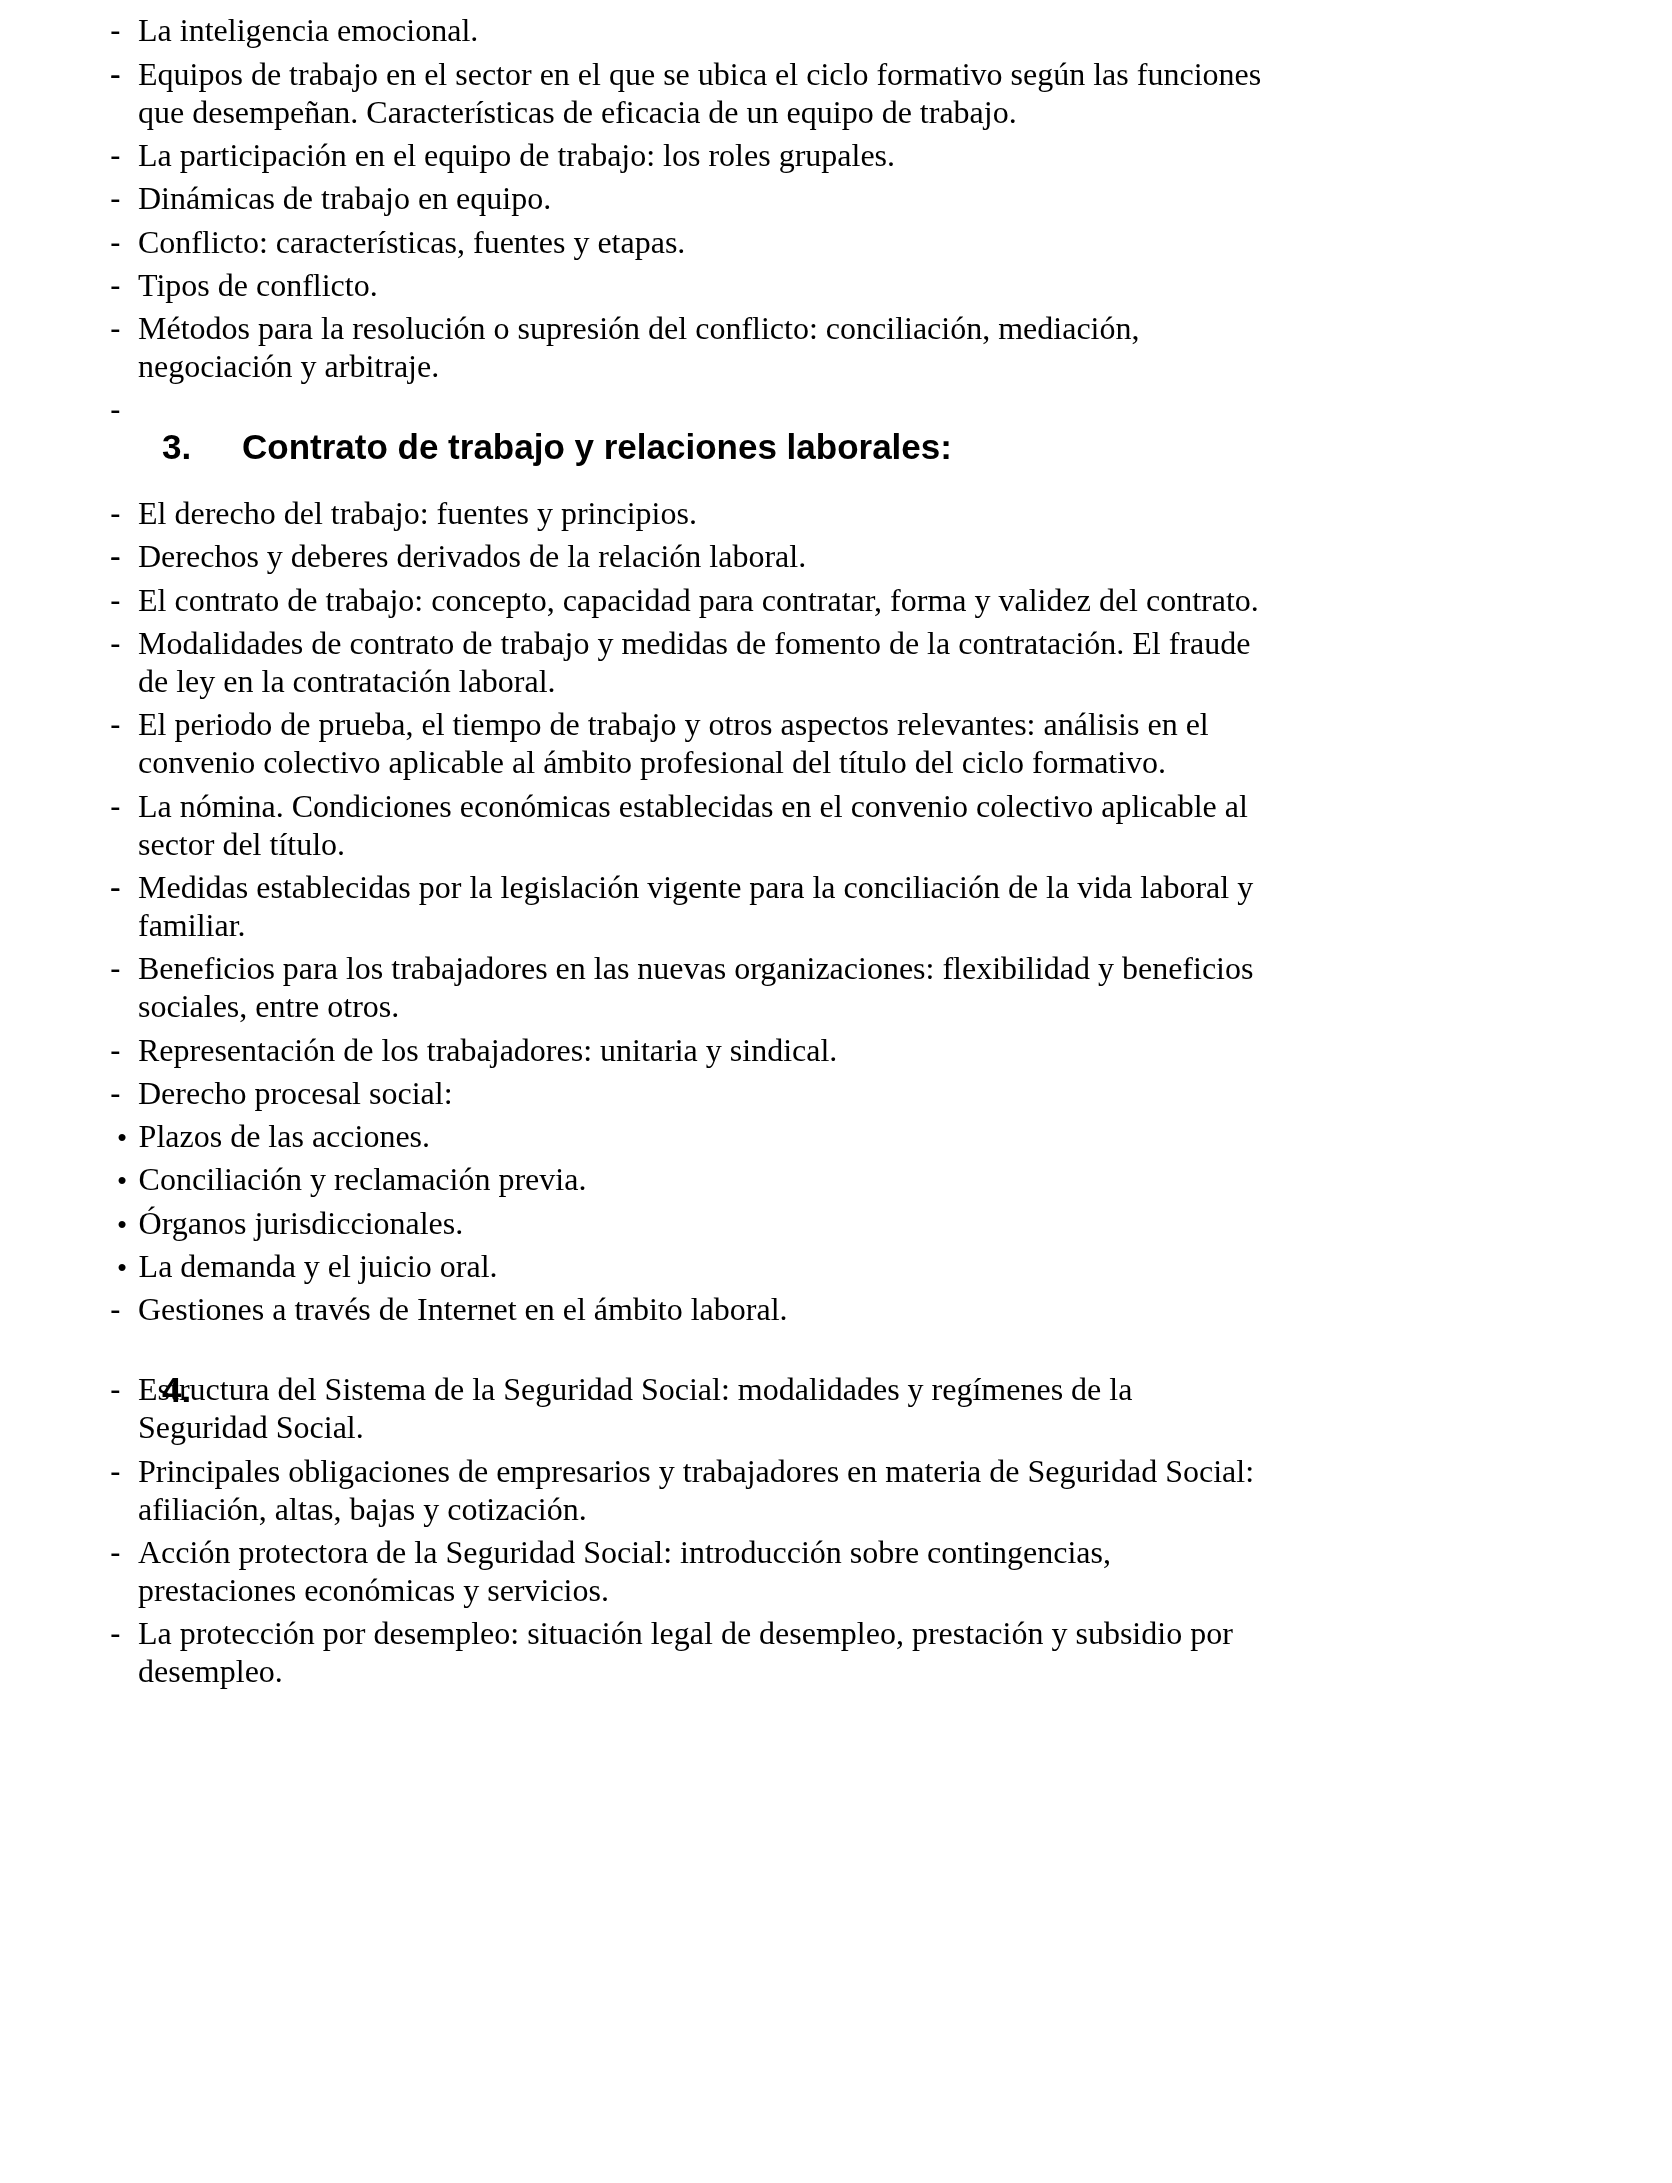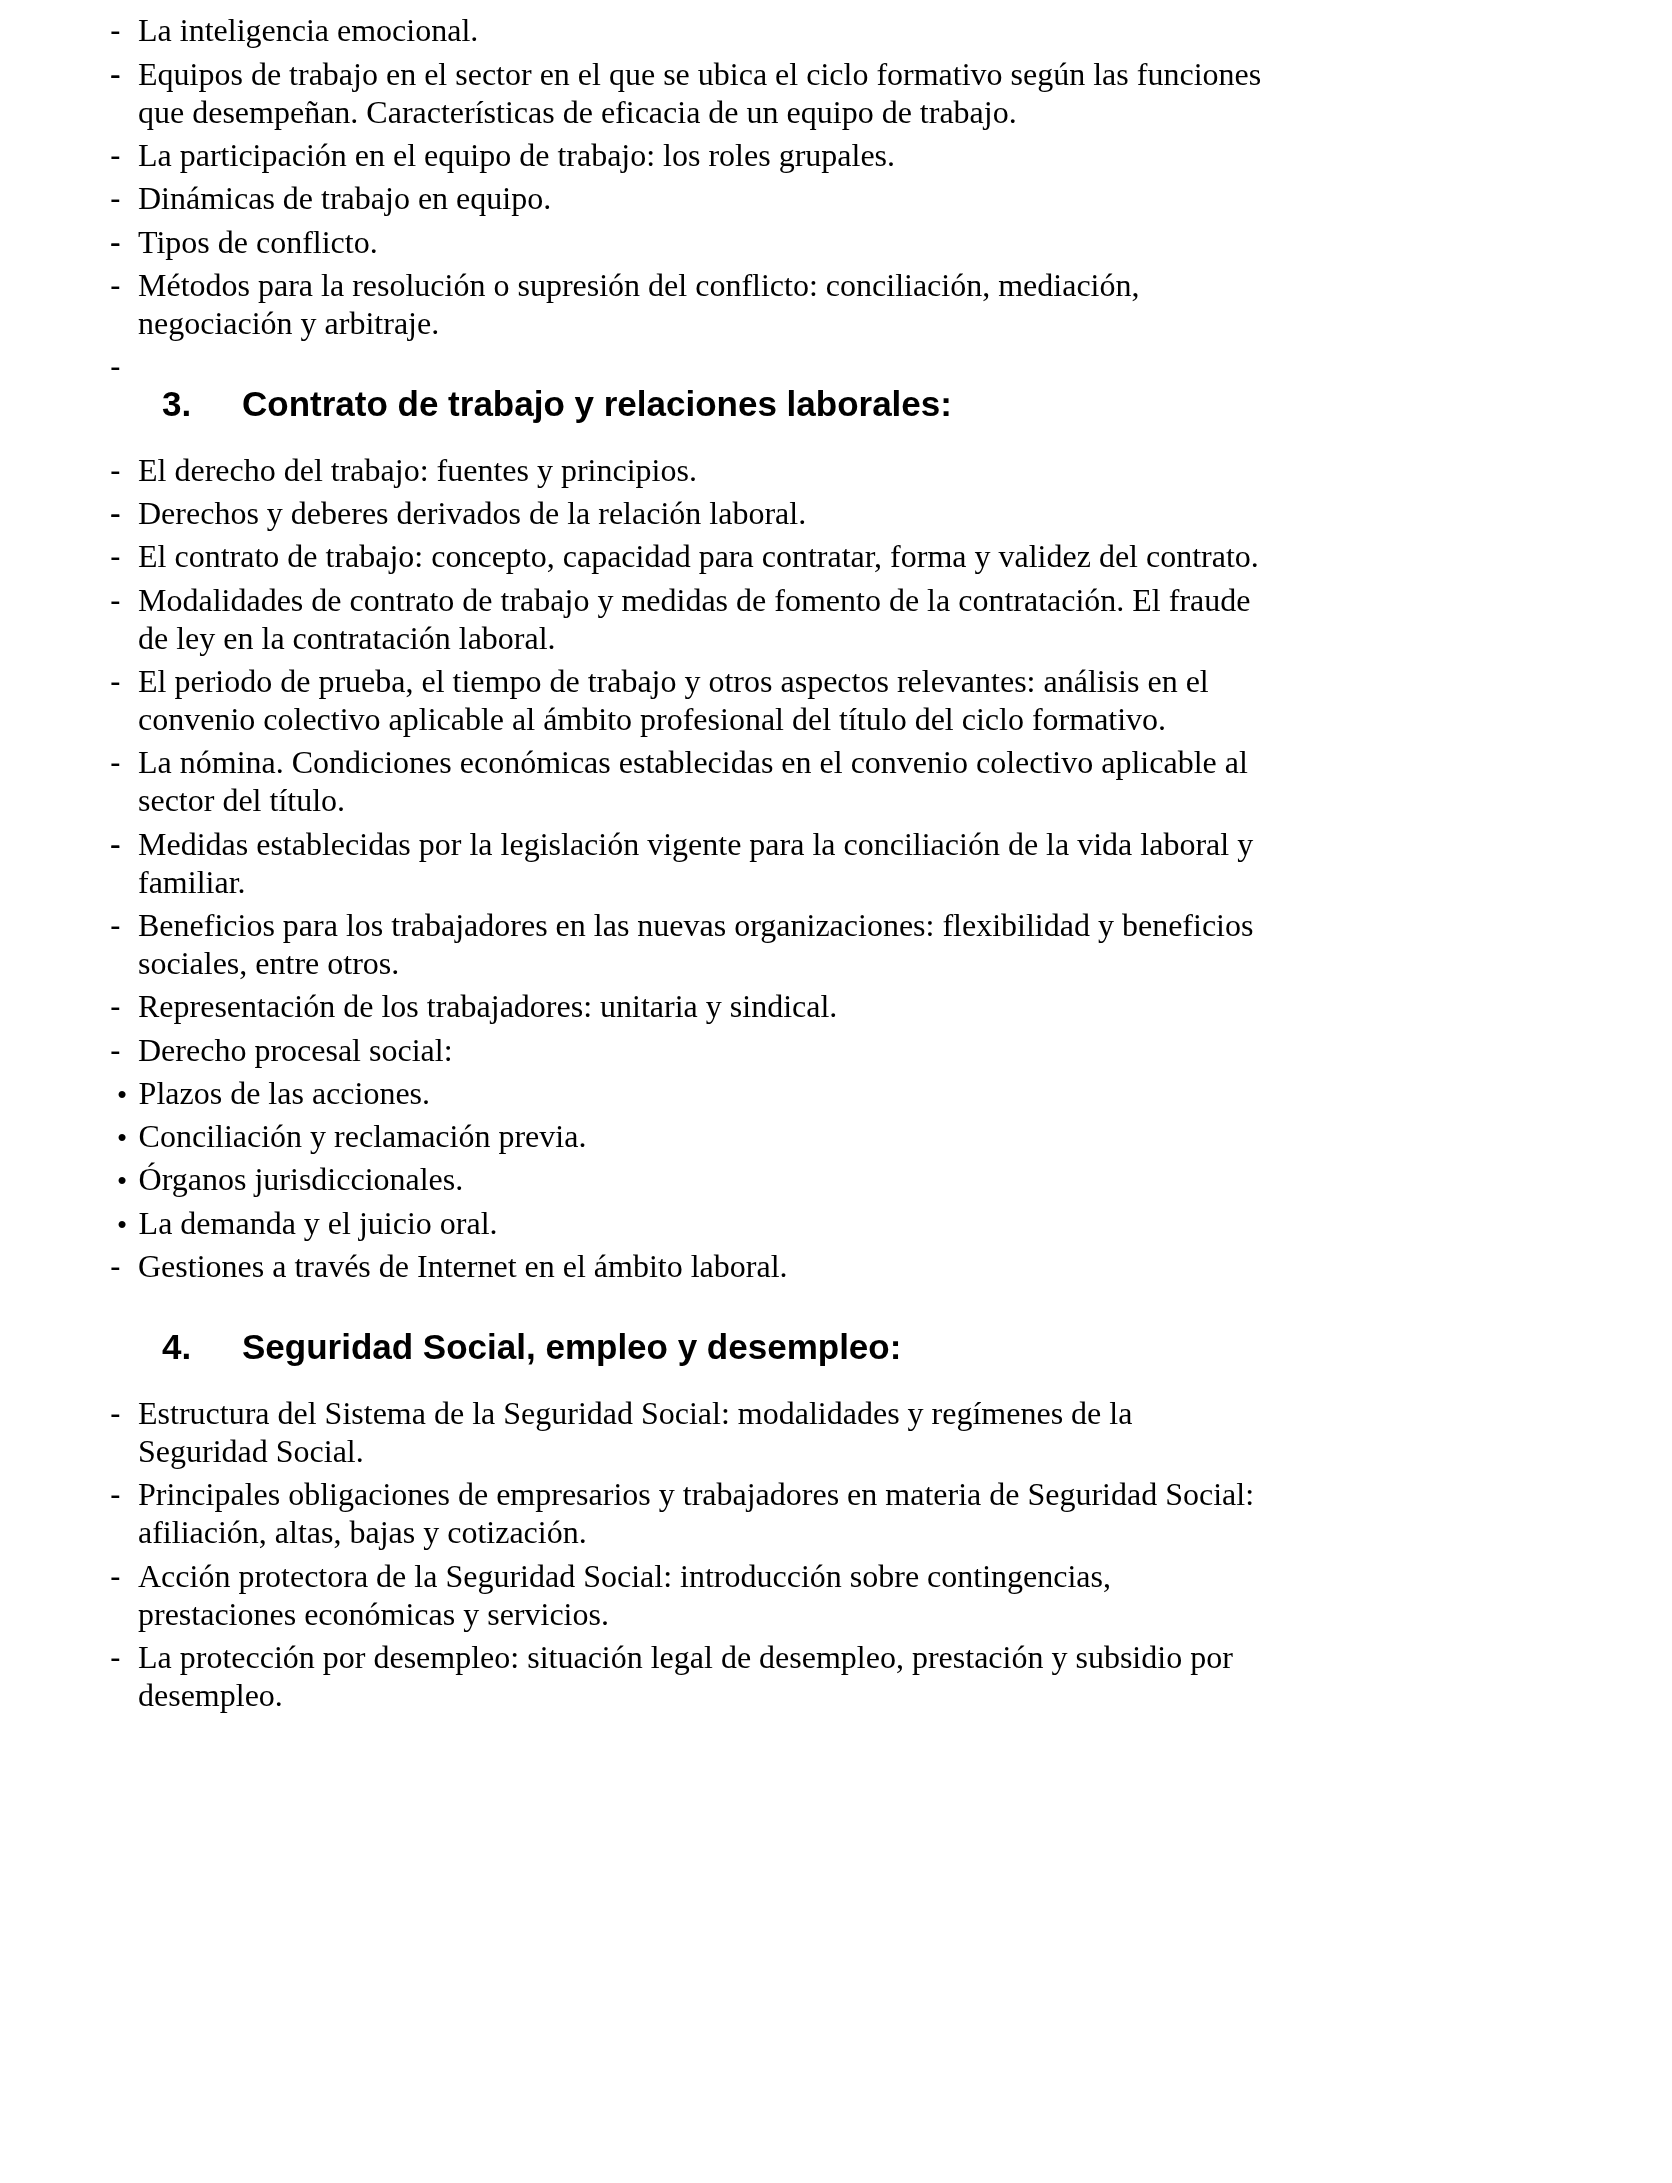--- a/index.html
+++ b/index.html
@@ -87,20 +87,21 @@
       <div class="item dash">
     <span class="marker">-</span>
     <span class="text">La participación en el equipo de trabajo: los roles grupales.</span>
   </div>
       <div class="item dash">
     <span class="marker">-</span>
     <span class="text">Dinámicas de trabajo en equipo.</span>
   </div>
       <div class="item dash">
     <span class="marker">-</span>
+    <span class="text">Conflicto: características, fuentes y etapas.</span>
   </div>
       <div class="item dash">
     <span class="marker">-</span>
     <span class="text">Tipos de conflicto.</span>
   </div>
       <div class="item dash">
     <span class="marker">-</span>
     <span class="text">Métodos para la resolución o supresión del conflicto: conciliación, mediación,
 negociación y arbitraje.</span>
   </div>
@@ -177,21 +178,20 @@
       <div class="item dot">
     <span class="marker">•</span>
     <span class="text">La demanda y el juicio oral.</span>
   </div>
       <div class="item dash">
     <span class="marker">-</span>
     <span class="text">Gestiones a través de Internet en el ámbito laboral.</span>
   </div>
       <div class="heading">
     <span class="num">4.</span>
-    <span class="title">Seguridad Social, empleo y desempleo:</span>
   </div>
       <div class="item dash">
     <span class="marker">-</span>
     <span class="text">Estructura del Sistema de la Seguridad Social: modalidades y regímenes de la
 Seguridad Social.</span>
   </div>
       <div class="item dash">
     <span class="marker">-</span>
     <span class="text">Principales obligaciones de empresarios y trabajadores en materia de Seguridad Social:
 afiliación, altas, bajas y cotización.</span>

